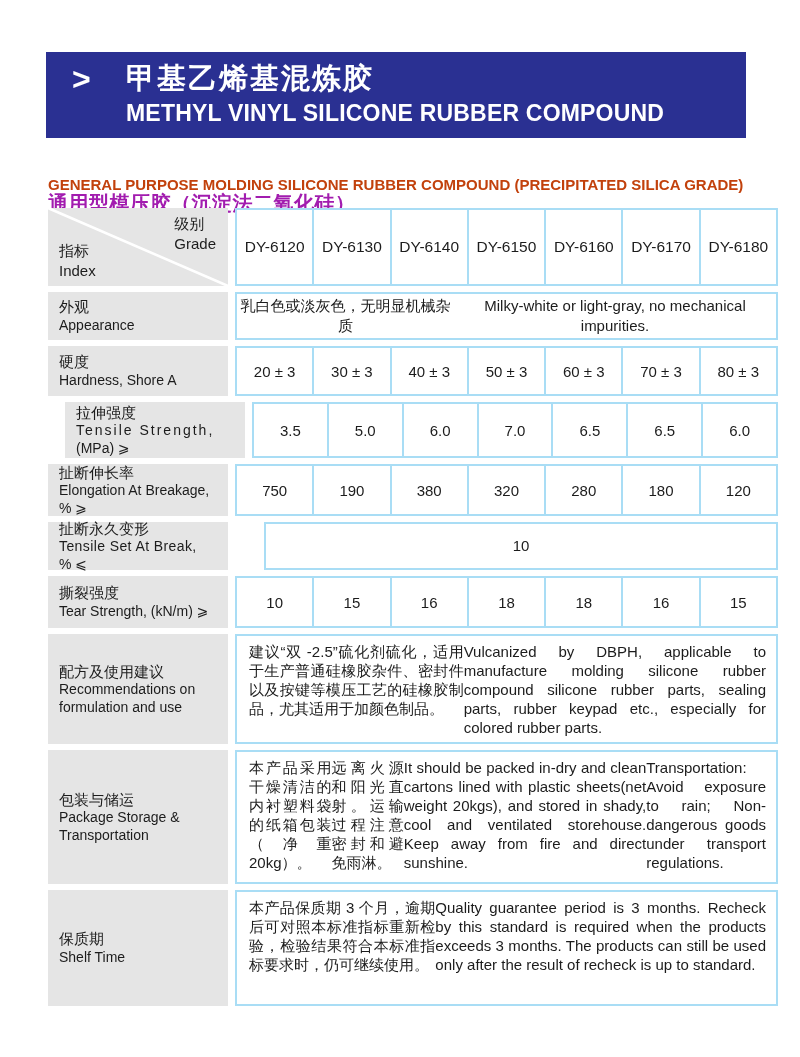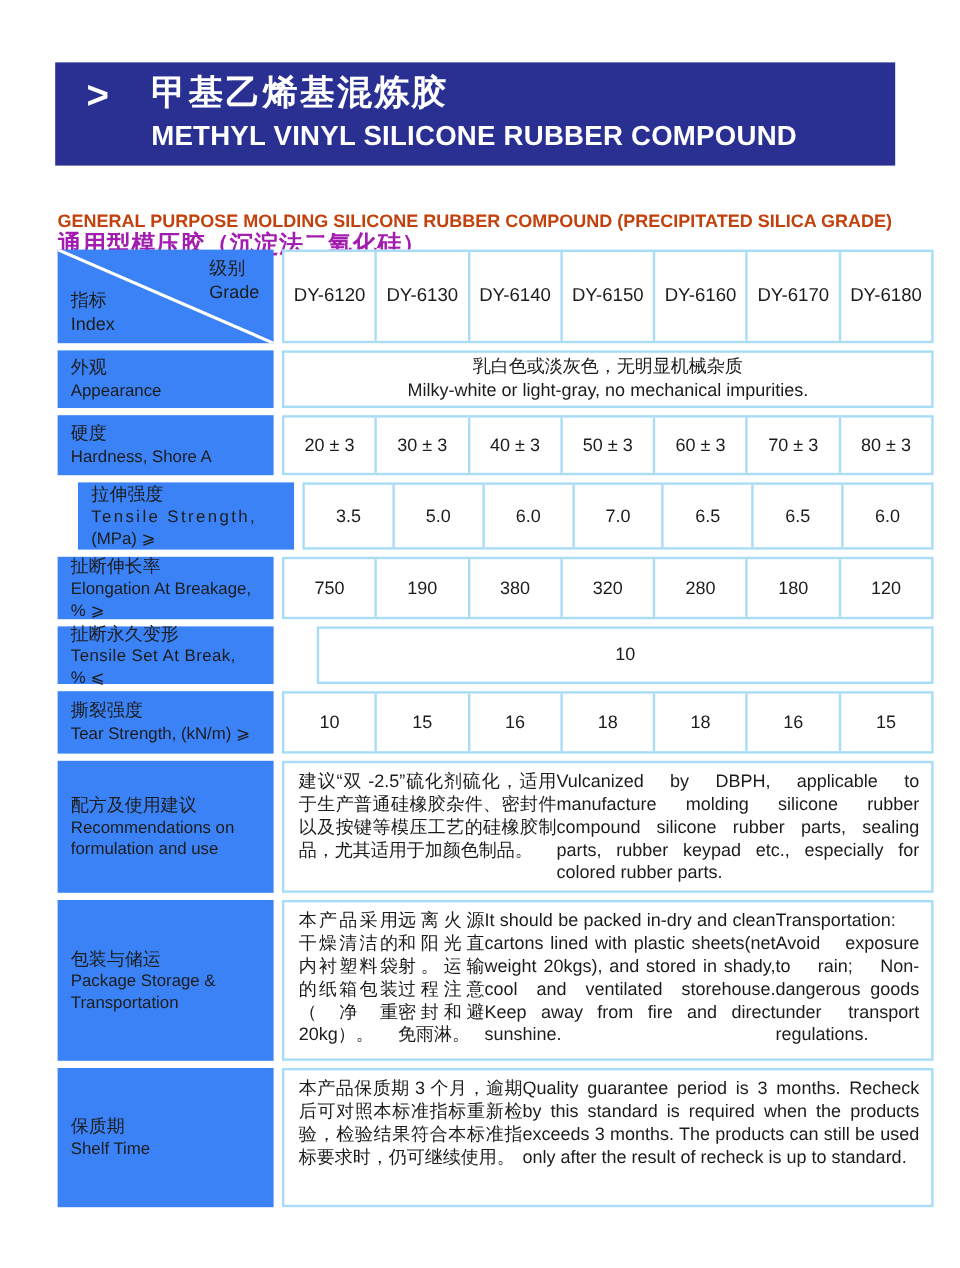--- a/index.html
+++ b/index.html
@@ -12,29 +12,29 @@
   .banner .t-cn{position:absolute;left:80px;top:7px;font-size:29px;font-weight:700;line-height:38px;letter-spacing:2px;}
   .banner .t-en{position:absolute;left:80px;top:46px;font-size:23px;font-weight:700;line-height:30px;letter-spacing:.2px;}
 
   
   .sec-cn{position:absolute;left:48px;top:152px;font-size:20px;font-weight:700;color:#a21caf;letter-spacing:.5px;margin-top:38px;}
   .sec-en{position:absolute;left:48px;top:176px;font-size:15px;font-weight:700;color:#c2410c;}
 
   
   .tbl{position:absolute;left:48px;top:208px;width:730px;display:flex;flex-direction:column;row-gap:6px;}
   .row{display:flex;column-gap:7px;}
-  .lbl{width:180px;flex:0 0 180px;background:#3b82f6;display:flex;flex-direction:column;justify-content:center;padding:4px 4px 4px 11px;box-sizing:border-box;line-height:1.28;}
+  .lbl{width:180px;flex:0 0 180px;background:#e5e5e5;display:flex;flex-direction:column;justify-content:center;padding:4px 4px 4px 11px;box-sizing:border-box;line-height:1.28;}
   .lbl .cn{font-size:15px;}
   .lbl .en{font-size:14px;}
   .ls2{letter-spacing:2px;}
   .ls05{letter-spacing:.4px;}
   .box{flex:1;border:2px solid #a9ddf5;background:#fff;display:flex;box-sizing:border-box;}
   .cell{flex:1;display:flex;align-items:center;justify-content:center;font-size:15px;border-left:2px solid #a9ddf5;text-align:center;}
   .cell:first-child{border-left:none;border-radius:14px;}
-  .span-cell{flex:1;display:flex;flex-direction:column;align-items:center;justify-content:center;font-size:15px;line-height:1.35;text-align:center;}
+  .span-cell{flex:1;display:flex;flex-direction:row;align-items:center;justify-content:center;font-size:15px;line-height:1.35;text-align:center;}
   .para{flex:1;display:flex;justify-content:center;padding:6px 10px 6px 12px;font-size:15px;line-height:1.27;text-align:justify;}
   .para p{margin:0;}
 
   
   .r-header{height:78px;}
   .r-appearance{height:48px;}
   .r-hardness{height:50px;}
   .r-tensile{height:56px;margin-left:17px;}
   .r-elong{height:52px;}
   .r-set{height:48px;gap:36px;}

